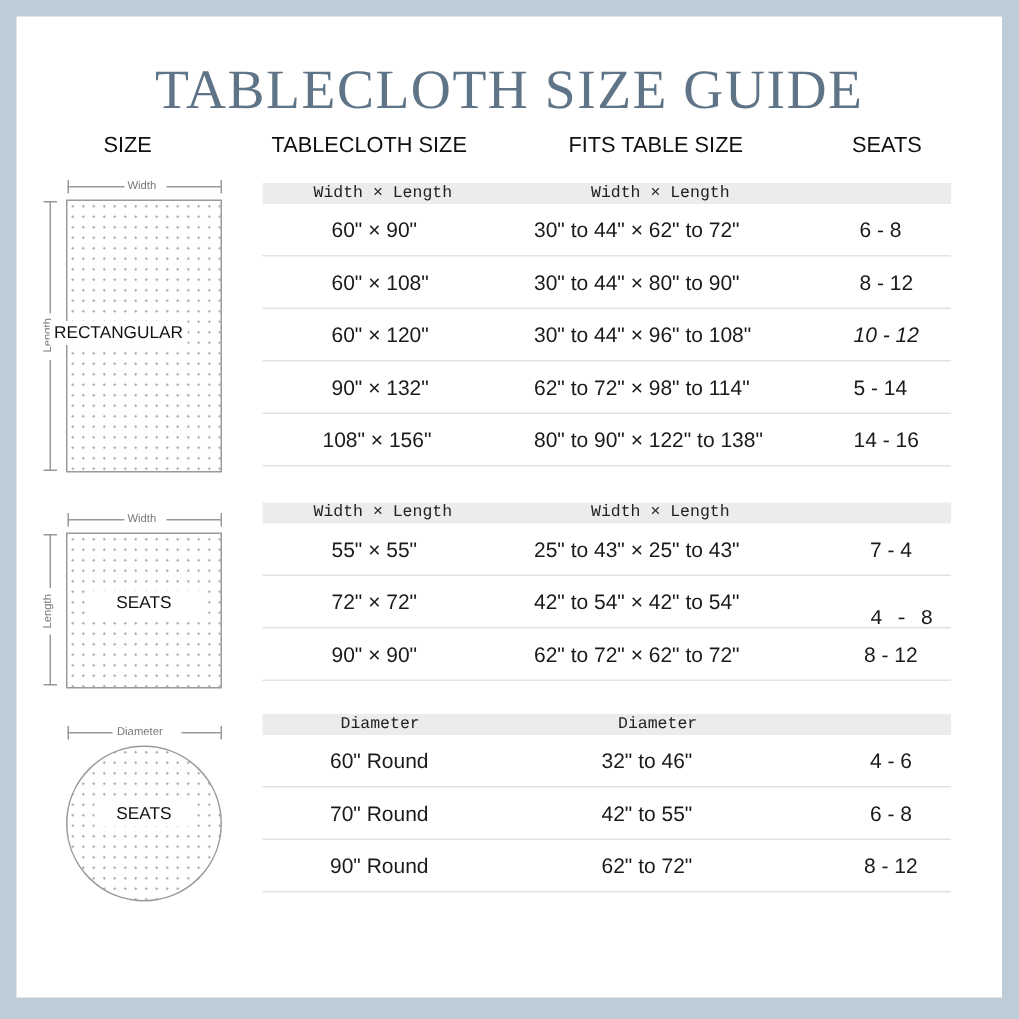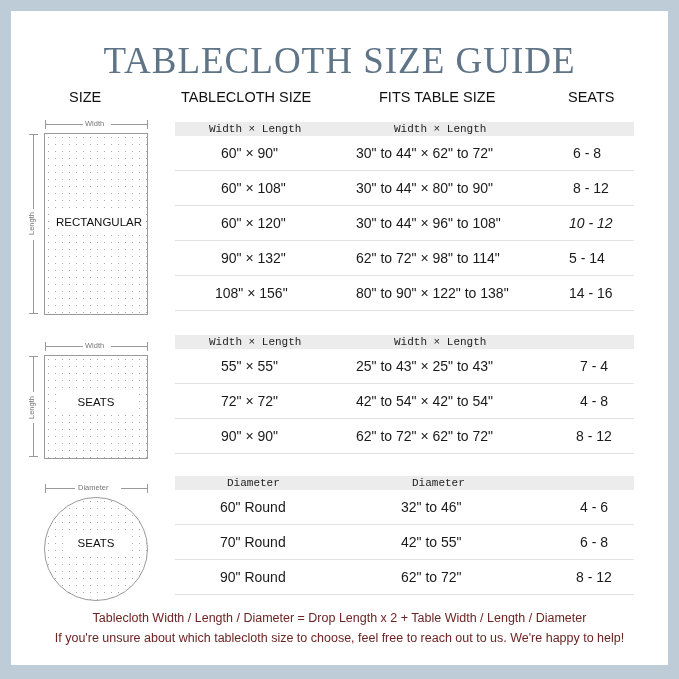--- a/index.html
+++ b/index.html
@@ -81,21 +81,21 @@
       <div class="tick" style="left:102px;"></div>
     </div>
     <div class="dim-v" style="left:18px; top:123px; height:180px;">
       <div class="tick" style="top:0;"></div>
       <div class="line" style="top:0; height:75px;"></div>
       <div class="txt" style="left:-9px; top:85px;">Length</div>
       <div class="line" style="top:106px; height:74px;"></div>
       <div class="tick" style="top:179px;"></div>
     </div>
     <div class="dots" style="left:33px; top:122px; width:102px; height:180px;"></div>
-    <div class="shape-label" style="left:42px; top:203px; width:92px; height:16px; line-height:16px;text-align:center;">RECTANGULAR</div>
+    <div class="shape-label" style="left:22px; top:203px; width:92px; height:16px; line-height:16px;text-align:center;">RECTANGULAR</div>
   </div>
 
   <div class="section" style="top:111px;">
     <div class="subhead" style="top:0;">
       <span style="left:34px;">Width × Length</span>
       <span style="left:219px;">Width × Length</span>
     </div>
     <div class="row" style="top:14px; height:34px;">
       <span style="left:46px; top:9px;">60" ×  90"</span>
       <span style="left:181px; top:9px;">30" to 44"  ×  62" to 72"</span>
@@ -148,21 +148,21 @@
       <span style="left:219px;">Width × Length</span>
     </div>
     <div class="row" style="top:14px; height:34px;">
       <span style="left:46px; top:9px;">55" ×  55"</span>
       <span style="left:181px; top:9px;">25" to 43"  ×  25" to 43"</span>
       <span style="left:405px; top:9px;">7 - 4</span>
     </div>
     <div class="row" style="top:49px; height:34px;">
       <span style="left:46px; top:9px;">72" ×  72"</span>
       <span style="left:181px; top:9px;">42" to 54"  ×  42" to 54"</span>
-      <span style="left:405px; top:9px;">4 - 8</span>
+      <span style="left:405px; top:21px;font-family:Liberation Mono, monospace;">4 - 8</span>
     </div>
     <div class="row" style="top:84px; height:34px;">
       <span style="left:46px; top:9px;">90" ×  90"</span>
       <span style="left:181px; top:9px;">62" to 72"  ×  62" to 72"</span>
       <span style="left:401px; top:9px;">8 - 12</span>
     </div>
   </div>
 
   <div class="shape-fig">
     <div class="dim-h" style="left:34px; top:473px; width:103px;">
@@ -191,15 +191,13 @@
       <span style="left:226px; top:9px;">42" to 55"</span>
       <span style="left:405px; top:9px;">6 - 8</span>
     </div>
     <div class="row" style="top:84px; height:34px;">
       <span style="left:45px; top:9px;">90" Round</span>
       <span style="left:226px; top:9px;">62" to 72"</span>
       <span style="left:401px; top:9px;">8 - 12</span>
     </div>
   </div>
 
-  <div class="footer1">Tablecloth  Width / Length / Diameter = Drop Length x 2 + Table Width / Length / Diameter</div>
-  <div class="footer2">If you're unsure about which tablecloth size to choose, feel free to reach out to us. We're happy to help!</div>
 </div>
 
 </body></html>

